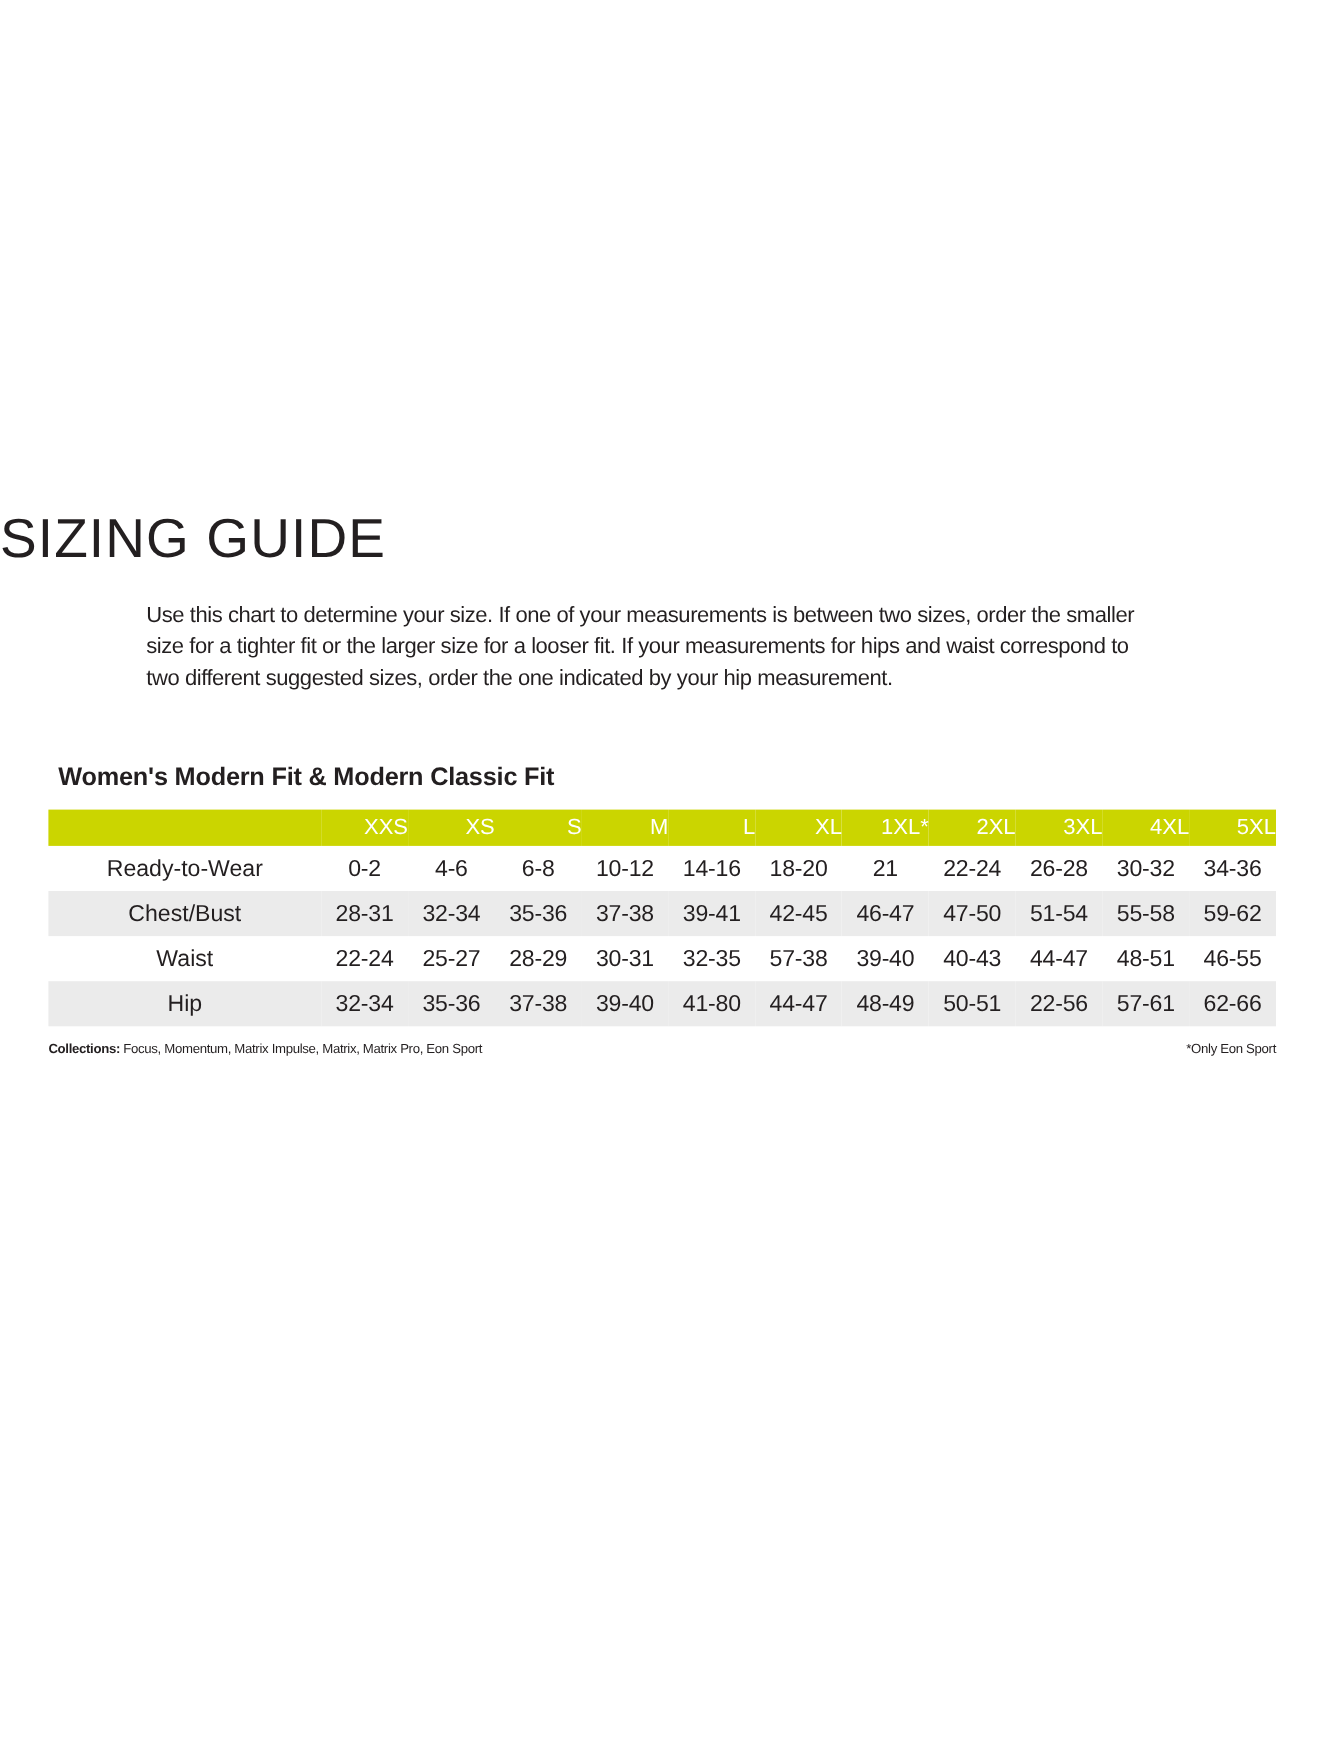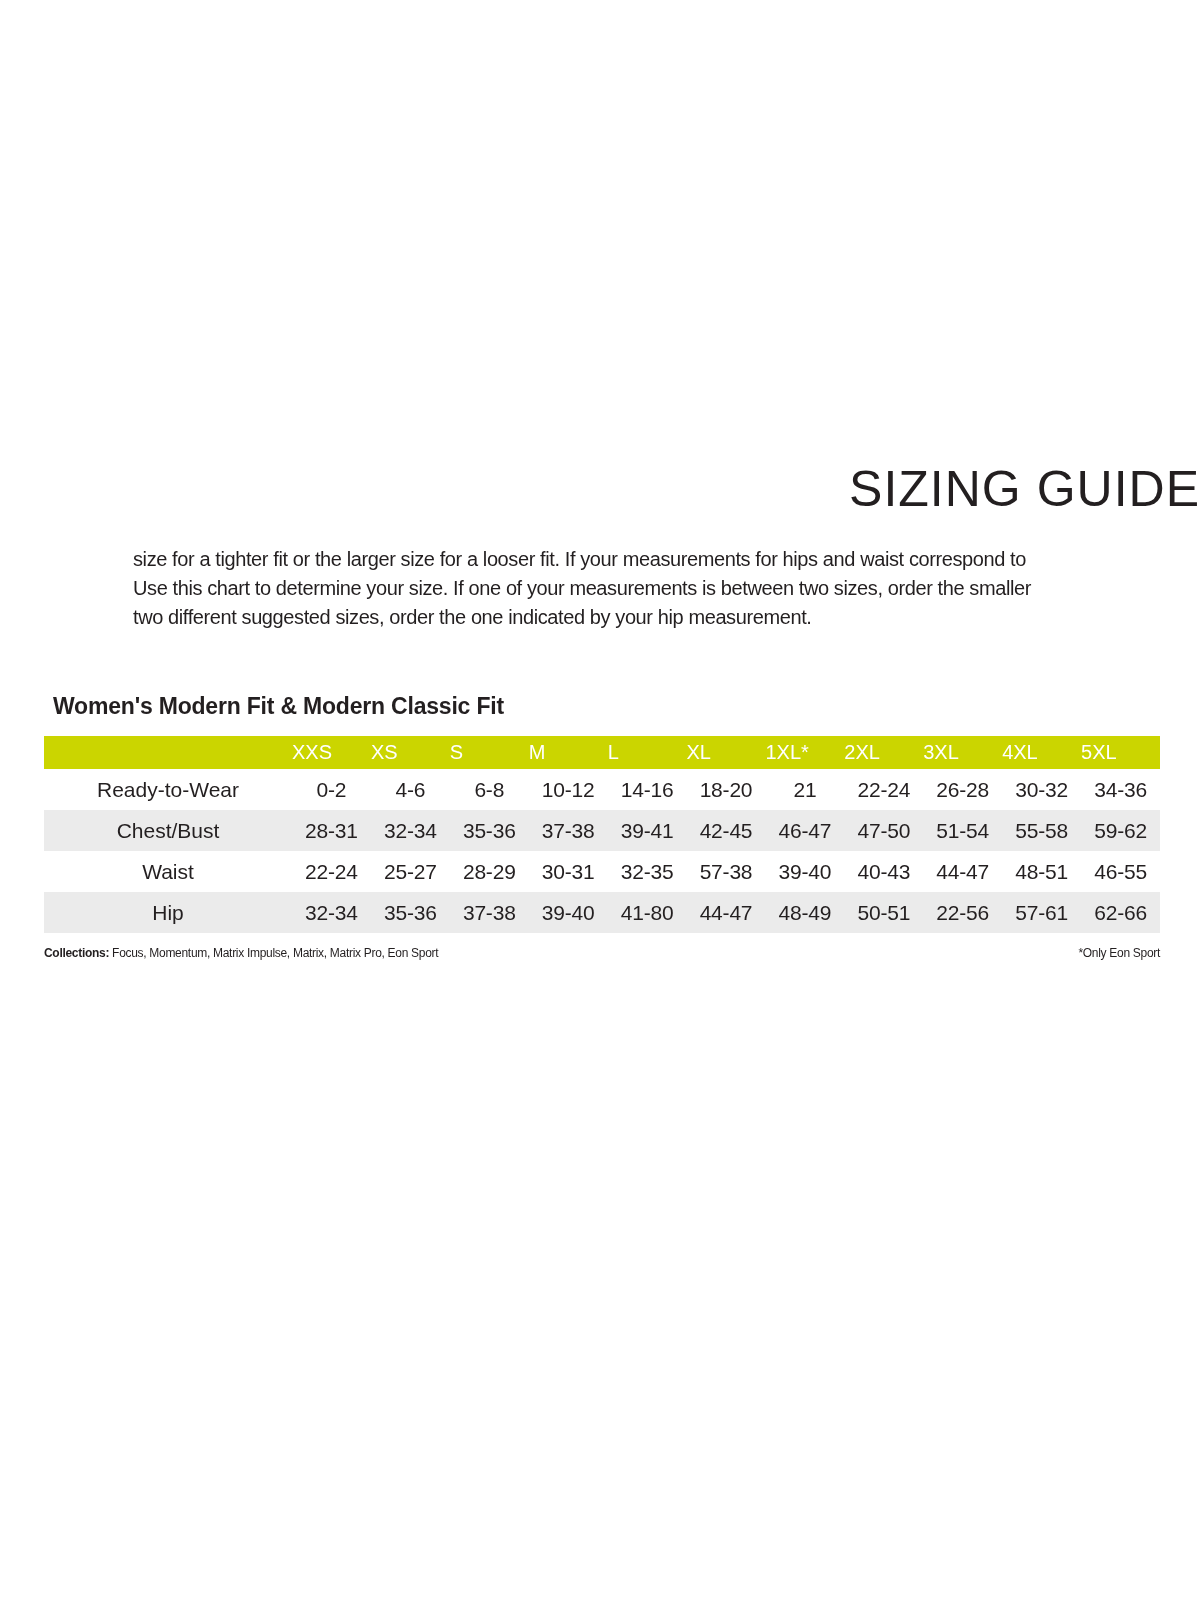--- a/index.html
+++ b/index.html
@@ -13,21 +13,21 @@
     position: relative;
     font-family: "Liberation Sans", sans-serif;
     color: var(--text, #231F20);
   }
   .page-title {
     margin: 462px 0 0 0;
     font-size: 50px;
     line-height: 55px;
     font-weight: 400;
     letter-spacing: 1px;
-    text-align: right;
+    text-align: left;
     color: var(--text, #231F20);
   }
   .intro {
     margin: 28px 0 0 133px;
     font-size: 20px;
     line-height: 29px;
     letter-spacing: -0.4px;
   }
   .intro .intro-line {
     white-space: nowrap;
@@ -46,21 +46,21 @@
     table-layout: fixed;
     font-size: 21px;
   }
   table.size-table col.label-col { width: 248px; }
   table.size-table thead th {
     background: var(--accent, #CBD500);
     color: var(--header-text, #FFFFFF);
     font-weight: 400;
     font-size: 20px;
     height: 33px;
-    text-align: left;
+    text-align: right;
     padding: 0;
   }
   table.size-table tbody th.row-label {
     font-weight: 400;
     text-align: center;
     padding: 0;
   }
   table.size-table tbody td {
     text-align: center;
     padding: 0;
@@ -85,22 +85,22 @@
   .collections-left { white-space: nowrap; }
   .collections-label { font-weight: 700; }
   .collections-note { white-space: nowrap; }
 </style>
 </head>
 <body style="--accent: #CBD500; --stripe: #EBEBEB; --text: #231F20; --header-text: #FFFFFF;">
 
 <h1 class="page-title">SIZING GUIDE</h1>
 
 <div class="intro">
+  <div class="intro-line">Use this chart to determine your size. If one of your measurements is between two sizes, order the smaller</div>
   <div class="intro-line">size for a tighter fit or the larger size for a looser fit. If your measurements for hips and waist correspond to</div>
-  <div class="intro-line">Use this chart to determine your size. If one of your measurements is between two sizes, order the smaller</div>
   <div class="intro-line">two different suggested sizes, order the one indicated by your hip measurement.</div>
 </div>
 
 <h2 class="section-heading">Women's Modern Fit &amp; Modern Classic Fit</h2>
 
 <table class="size-table">
   <colgroup>
     <col class="label-col">
   </colgroup>
   <thead>

